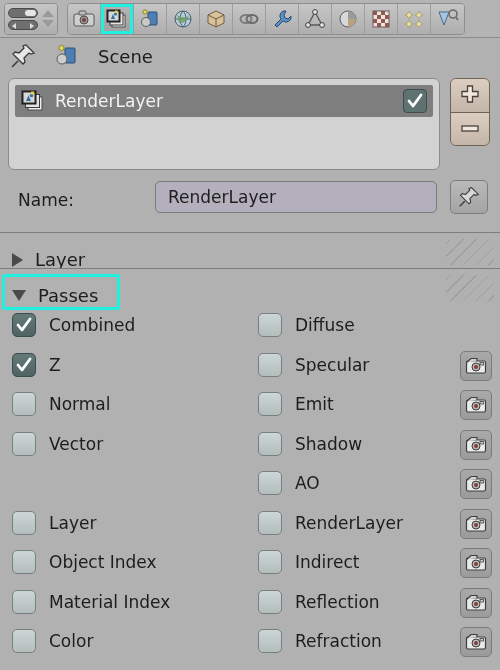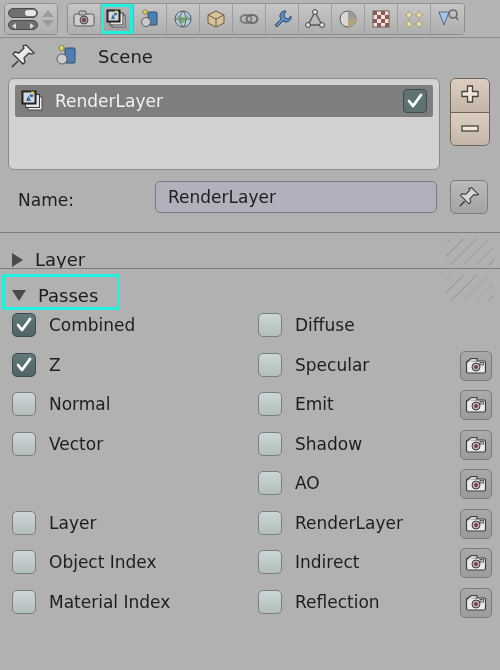--- a/index.html
+++ b/index.html
@@ -495,15 +495,34 @@
         <div class="exclude-btn">
           <svg width="22" height="20" viewBox="0 0 22 20">
             <rect x="1.5" y="5" width="19" height="12" rx="1.5" fill="#e9e9e9" stroke="#3d3d3d" stroke-width="1.2"></rect>
             <path d="M1.5 6.5 L6 2.5 L12 2.5 L12 5" fill="#d2d2d2" stroke="#3d3d3d" stroke-width="1.2"></path>
             <circle cx="11" cy="11" r="4" fill="#b9b9b9" stroke="#3d3d3d" stroke-width="1"></circle>
             <circle cx="11" cy="11" r="2" fill="#8a3a3a"></circle>
             <rect x="15" y="6.5" width="3.5" height="2.5" fill="#cfcfcf" stroke="#3d3d3d" stroke-width=".8"></rect>
           </svg>
         </div>
       </div>
+      <div class="prow">
+        <div class="pcell left">
+          <span class="cbox"></span>
+          <span class="plabel">Color</span>
+        </div>
+        <div class="pcell right">
+          <span class="cbox"></span>
+          <span class="plabel">Refraction</span>
+        </div>
+        <div class="exclude-btn">
+          <svg width="22" height="20" viewBox="0 0 22 20">
+            <rect x="1.5" y="5" width="19" height="12" rx="1.5" fill="#e9e9e9" stroke="#3d3d3d" stroke-width="1.2"></rect>
+            <path d="M1.5 6.5 L6 2.5 L12 2.5 L12 5" fill="#d2d2d2" stroke="#3d3d3d" stroke-width="1.2"></path>
+            <circle cx="11" cy="11" r="4" fill="#b9b9b9" stroke="#3d3d3d" stroke-width="1"></circle>
+            <circle cx="11" cy="11" r="2" fill="#8a3a3a"></circle>
+            <rect x="15" y="6.5" width="3.5" height="2.5" fill="#cfcfcf" stroke="#3d3d3d" stroke-width=".8"></rect>
+          </svg>
+        </div>
+      </div>
     </div>
 
 </div>
 
 </body></html>

